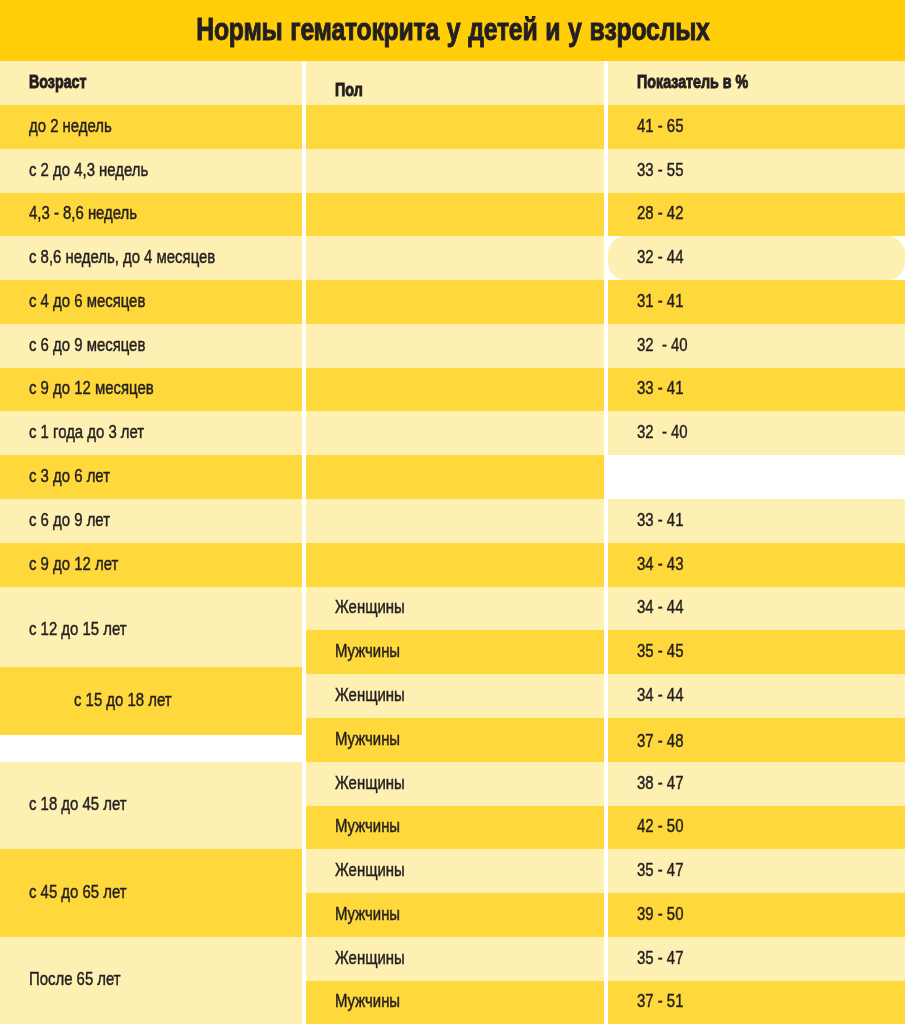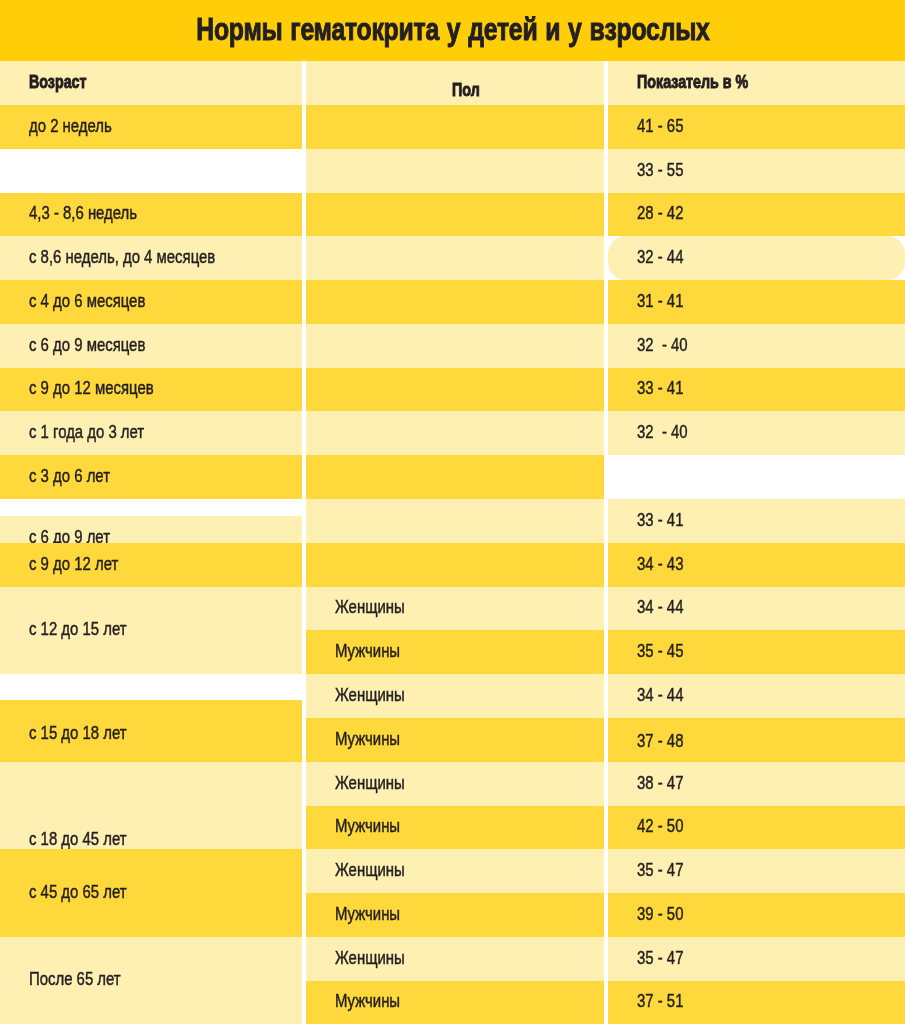--- a/index.html
+++ b/index.html
@@ -30,35 +30,38 @@
 <div id="page">
 
   <div id="title-bar" style="background: rgb(255, 206, 8); text-align: right;">
     <span class="ttl">Нормы гематокрита у детей и у взрослых</span>
   </div>
 
   <div id="table">
       <div class="cell hdr" style="left: 0px; width: 302px; top: 61px; height: 44px; background: rgb(254, 239, 179);">
         <span class="t" style="color: rgb(35, 31, 32);">Возраст</span>
       </div>
-      <div class="cell hdr" style="left: 306px; width: 298px; top: 61px; height: 60px; background: rgb(254, 239, 179); justify-content: center;">
+      <div class="cell hdr" style="left: 306px; width: 298px; top: 61px; height: 60px; background: rgb(254, 239, 179);">
         <span class="t" style="color: rgb(35, 31, 32);">Пол</span>
       </div>
       <div class="cell hdr" style="left: 608px; width: 297px; top: 61px; height: 44px; background: rgb(254, 239, 179);">
         <span class="t" style="color: rgb(35, 31, 32);">Показатель в %</span>
       </div>
       <div class="cell" style="left: 0px; width: 302px; top: 105px; height: 44px; background: rgb(255, 217, 59);">
         <span class="t" style="color: rgb(35, 31, 32);">до 2 недель</span>
       </div>
       <div class="cell" style="left: 306px; width: 298px; top: 105px; height: 44px; background: rgb(255, 217, 59);">
         <span class="t" style="color: rgb(35, 31, 32);"></span>
       </div>
       <div class="cell" style="left: 608px; width: 297px; top: 105px; height: 44px; background: rgb(255, 217, 59);">
         <span class="t" style="color: rgb(35, 31, 32);">41 - 65</span>
       </div>
+      <div class="cell" style="left: 0px; width: 302px; top: 149px; height: 44px; background: rgb(254, 239, 179);">
+        <span class="t" style="color: rgb(35, 31, 32);">с 2 до 4,3 недель</span>
+      </div>
       <div class="cell" style="left: 306px; width: 298px; top: 149px; height: 44px; background: rgb(254, 239, 179);">
         <span class="t" style="color: rgb(35, 31, 32);"></span>
       </div>
       <div class="cell" style="left: 608px; width: 297px; top: 149px; height: 44px; background: rgb(254, 239, 179);">
         <span class="t" style="color: rgb(35, 31, 32);">33 - 55</span>
       </div>
       <div class="cell" style="left: 0px; width: 302px; top: 193px; height: 43px; background: rgb(255, 217, 59);">
         <span class="t" style="color: rgb(35, 31, 32);">4,3 - 8,6 недель</span>
       </div>
       <div class="cell" style="left: 306px; width: 298px; top: 193px; height: 43px; background: rgb(255, 217, 59);">
@@ -111,21 +114,21 @@
       </div>
       <div class="cell" style="left: 608px; width: 297px; top: 411px; height: 44px; background: rgb(254, 239, 179);">
         <span class="t" style="color: rgb(35, 31, 32);">32  - 40</span>
       </div>
       <div class="cell" style="left: 0px; width: 302px; top: 455px; height: 44px; background: rgb(255, 217, 59);">
         <span class="t" style="color: rgb(35, 31, 32);">с 3 до 6 лет</span>
       </div>
       <div class="cell" style="left: 306px; width: 298px; top: 455px; height: 44px; background: rgb(255, 217, 59);">
         <span class="t" style="color: rgb(35, 31, 32);"></span>
       </div>
-      <div class="cell" style="left: 0px; width: 302px; top: 499px; height: 44px; background: rgb(254, 239, 179); margin-top: 17px;">
+      <div class="cell" style="left: 0px; width: 302px; top: 499px; height: 44px; background: rgb(254, 239, 179);">
         <span class="t" style="color: rgb(35, 31, 32);">с 6 до 9 лет</span>
       </div>
       <div class="cell" style="left: 306px; width: 298px; top: 499px; height: 44px; background: rgb(254, 239, 179);">
         <span class="t" style="color: rgb(35, 31, 32);"></span>
       </div>
       <div class="cell" style="left: 608px; width: 297px; top: 499px; height: 44px; background: rgb(254, 239, 179);">
         <span class="t" style="color: rgb(35, 31, 32);">33 - 41</span>
       </div>
       <div class="cell" style="left: 0px; width: 302px; top: 543px; height: 44px; background: rgb(255, 217, 59);">
         <span class="t" style="color: rgb(35, 31, 32);">с 9 до 12 лет</span>
@@ -144,36 +147,36 @@
       </div>
       <div class="cell" style="left: 608px; width: 297px; top: 587px; height: 43px; background: rgb(254, 239, 179);">
         <span class="t" style="color: rgb(35, 31, 32);">34 - 44</span>
       </div>
       <div class="cell" style="left: 306px; width: 298px; top: 630px; height: 44px; background: rgb(255, 217, 59);">
         <span class="t" style="color: rgb(35, 31, 32);">Мужчины</span>
       </div>
       <div class="cell" style="left: 608px; width: 297px; top: 630px; height: 44px; background: rgb(255, 217, 59);">
         <span class="t" style="color: rgb(35, 31, 32);">35 - 45</span>
       </div>
-      <div class="cell" style="left: 0px; width: 302px; top: 700px; height: 68px; background: rgb(255, 217, 59);">
+      <div class="cell" style="left: 0px; width: 302px; top: 667px; height: 68px; background: rgb(255, 217, 59); padding-left: 45px;">
         <span class="t" style="color: rgb(35, 31, 32);">с 15 до 18 лет</span>
       </div>
       <div class="cell" style="left: 306px; width: 298px; top: 674px; height: 44px; background: rgb(254, 239, 179);">
         <span class="t" style="color: rgb(35, 31, 32);">Женщины</span>
       </div>
       <div class="cell" style="left: 608px; width: 297px; top: 674px; height: 44px; background: rgb(254, 239, 179);">
         <span class="t" style="color: rgb(35, 31, 32);">34 - 44</span>
       </div>
       <div class="cell" style="left: 306px; width: 298px; top: 718px; height: 44px; background: rgb(255, 217, 59);">
         <span class="t" style="color: rgb(35, 31, 32);">Мужчины</span>
       </div>
       <div class="cell" style="left: 608px; width: 297px; top: 718px; height: 48px; background: rgb(255, 217, 59);">
         <span class="t" style="color: rgb(35, 31, 32);">37 - 48</span>
       </div>
-      <div class="cell" style="left: 0px; width: 302px; top: 762px; height: 87px; background: rgb(254, 239, 179); align-items: flex-end;">
+      <div class="cell" style="left: 0px; width: 302px; top: 762px; height: 87px; background: rgb(254, 239, 179);">
         <span class="t" style="color: rgb(35, 31, 32);">с 18 до 45 лет</span>
       </div>
       <div class="cell" style="left: 306px; width: 298px; top: 762px; height: 44px; background: rgb(254, 239, 179);">
         <span class="t" style="color: rgb(35, 31, 32);">Женщины</span>
       </div>
       <div class="cell" style="left: 608px; width: 297px; top: 762px; height: 44px; background: rgb(254, 239, 179);">
         <span class="t" style="color: rgb(35, 31, 32);">38 - 47</span>
       </div>
       <div class="cell" style="left: 306px; width: 298px; top: 806px; height: 43px; background: rgb(255, 217, 59);">
         <span class="t" style="color: rgb(35, 31, 32);">Мужчины</span>

